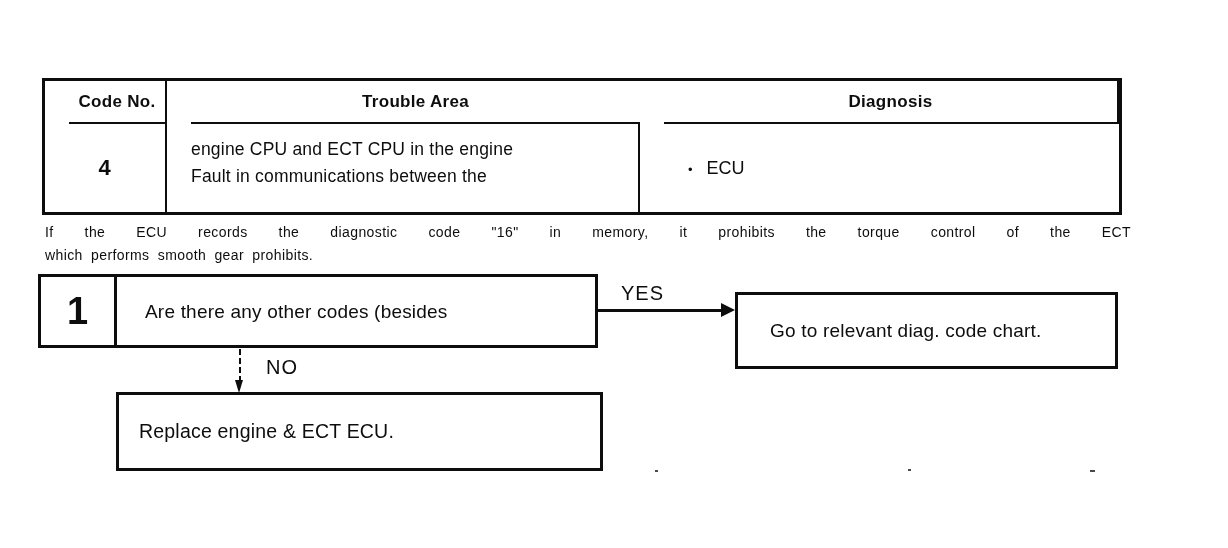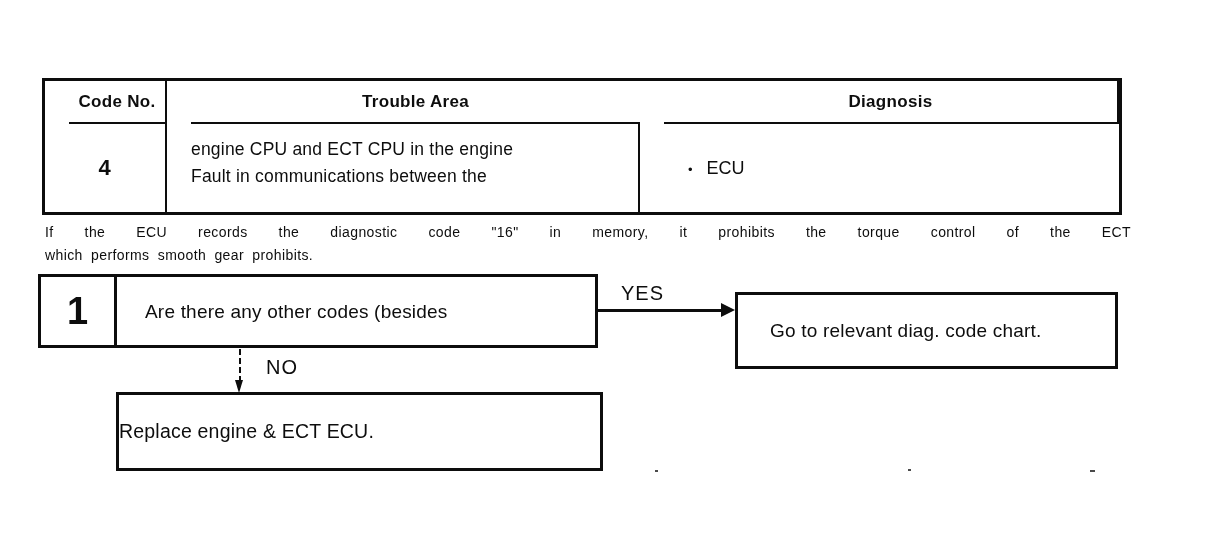--- a/index.html
+++ b/index.html
@@ -189,20 +189,21 @@
   .result-box-no {
     position: absolute;
     left: 116px;
     top: 392px;
     width: 487px;
     height: 79px;
     border: 3px solid #0d0d0d;
     box-sizing: border-box;
     display: flex;
     align-items: center;
+    padding-left: 20px;
     font-size: 19.5px;
     letter-spacing: 0.2px;
   }
 
   
   .speck {
     position: absolute;
     width: 3px;
     height: 2px;
     background: #4a4a4a;

